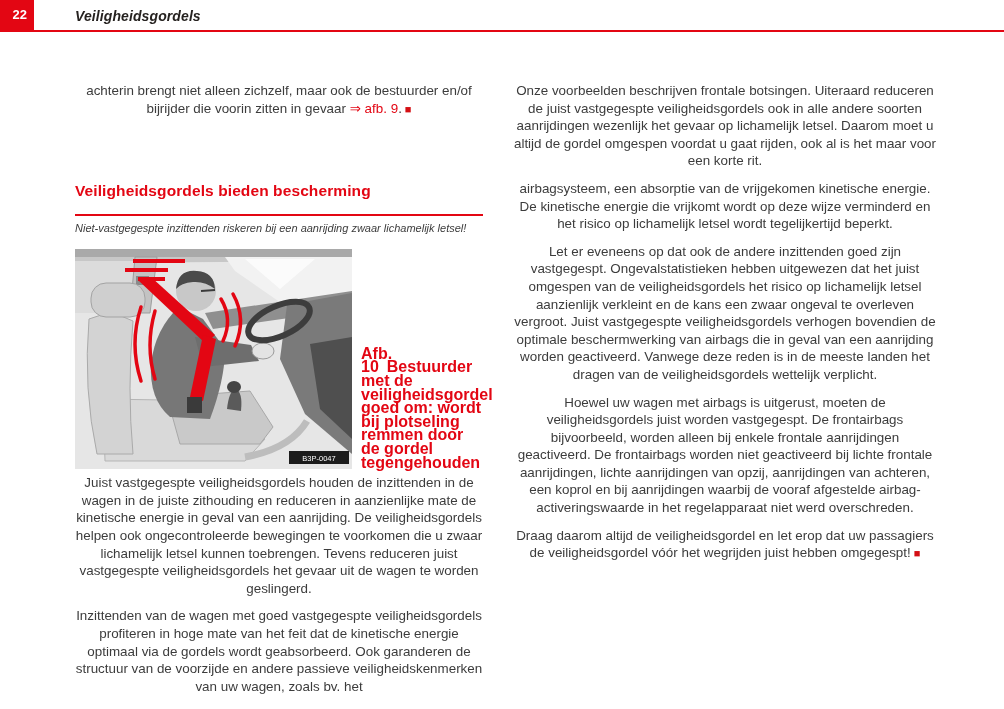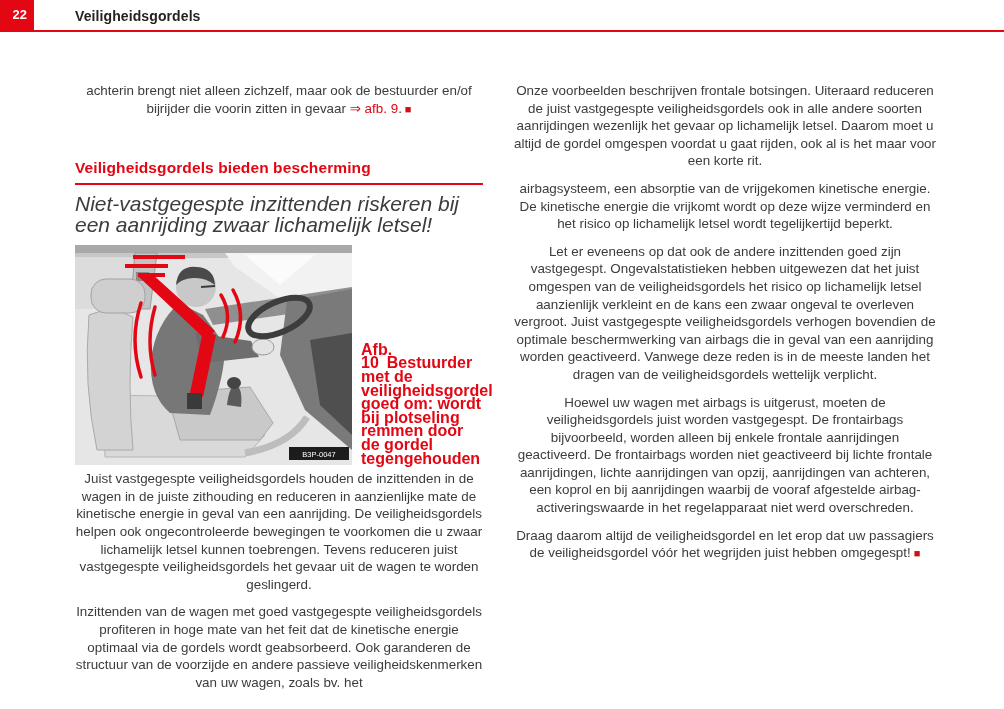--- a/index.html
+++ b/index.html
@@ -9,40 +9,40 @@
     font-family:"Liberation Sans", sans-serif; color:#3a3a3a; overflow:hidden;
   }
   
   .page-number-box {
     position:absolute; left:0; top:0; width:34px; height:30px;
     background:#e30613; color:#ffffff; font-size:13px; font-weight:bold;
     text-align:right; line-height:30px; padding-right:7px;
   }
   .header-title {
     position:absolute; left:75px; top:0; height:44px; line-height:32px;
-    font-size:14px; font-weight:bold; color:#262220; letter-spacing:.1px;
+    font-size:14px; font-weight:bold; color:#262220; letter-spacing:.1px;font-style:italic;
   }
   .header-rule {
     position:absolute; left:0; top:30px; width:1004px; height:2px; background:#e30613;
   }
   
   .col { position:absolute; top:82px; }
   .col-left  { left:75px;  width:408px; }
   .col-right { left:513px; width:424px; }
   .body-text { font-size:13.4px; line-height:17.6px; color:#3c3c3c;text-align:center; }
   .para { margin-bottom:10px; }
   .xref { color:#e30613; white-space:nowrap; }
   .end-square { color:#d40f14; font-size:11px; margin-left:3px; }
   
   .section-heading {
-    margin-top:41px; padding-bottom:6px; border-bottom:2px solid #e30613;
+    margin-top:64px; padding-bottom:14px; border-bottom:2px solid #e30613;
     color:#e30613; font-size:15.5px; font-weight:bold; letter-spacing:.1px;
   }
   .lead-italic {
-    margin-top:8px; font-style:italic; font-size:21px; line-height:21px; color:#3c3c3c;
+    margin-top:2px; font-style:italic; font-size:11px; line-height:21px; color:#3c3c3c;
   }
   
   .figure-row { margin-top:10px; display:flex; align-items:flex-end; }
   .figure-art { width:277px; height:220px; flex:0 0 auto; display:block; }
   .figure-caption {
     width:123px; margin-left:9px; color:#e30613; font-weight:bold;
     font-size:16px; line-height:13.6px;
   }
   .figure-caption .cap-label { margin-right:8px; }
   .after-figure { margin-top:5px; }

